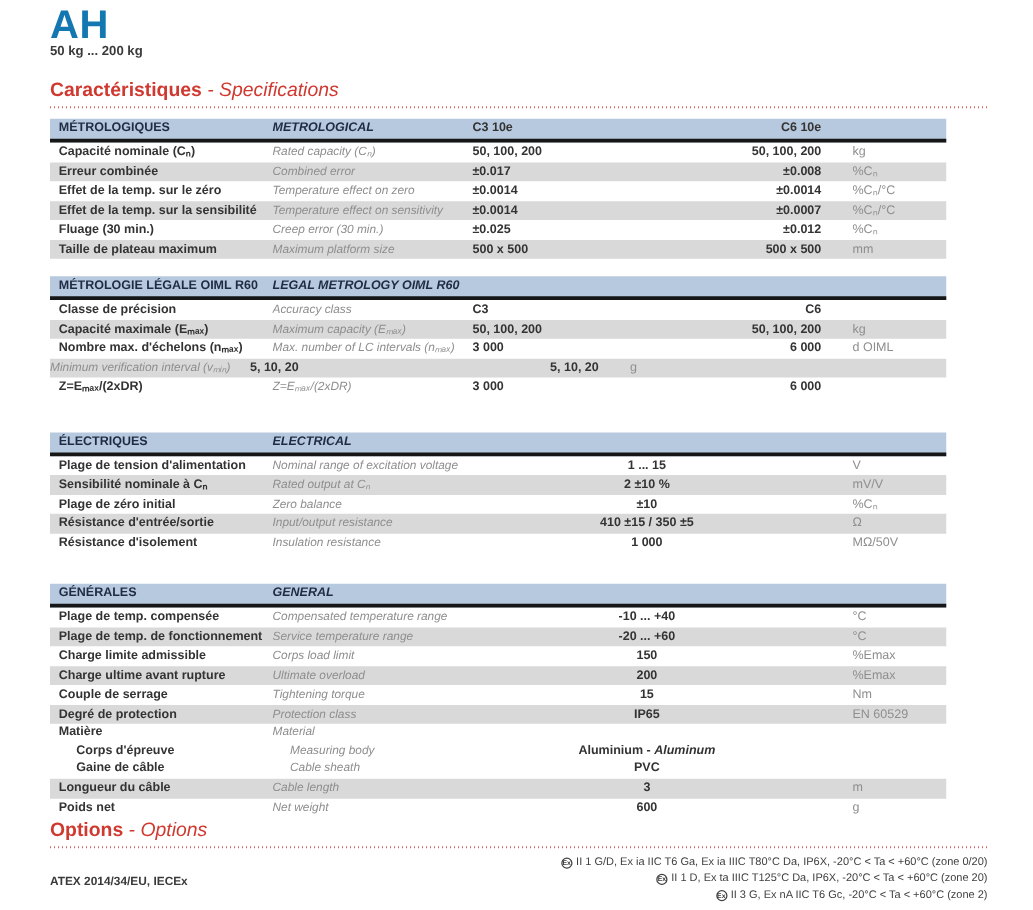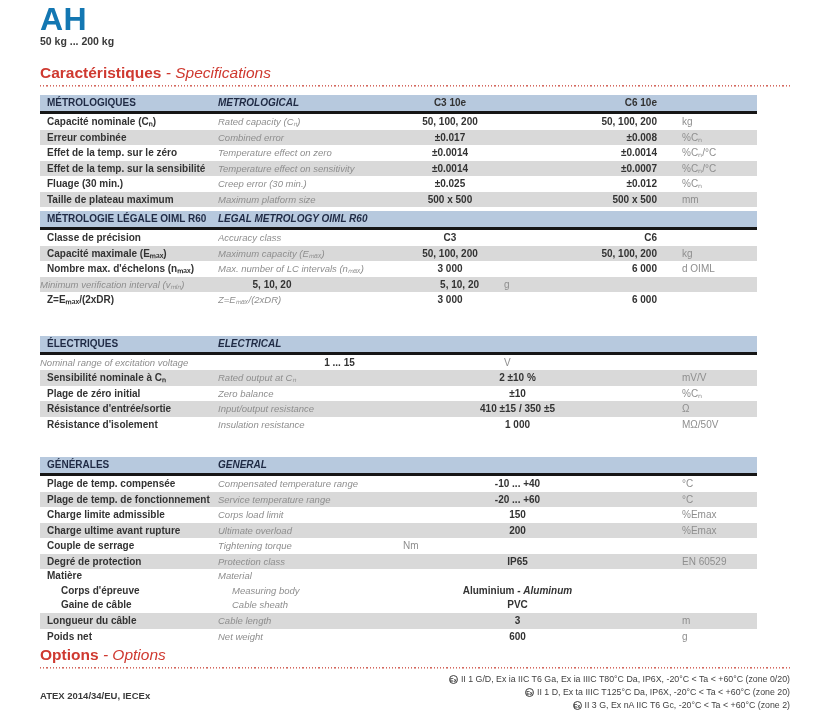--- a/index.html
+++ b/index.html
@@ -14,28 +14,28 @@
   
   .sec{margin-top:16px;font-size:15.5px;line-height:18px;white-space:nowrap;}
   .sec .sfr{font-weight:bold;color:#cf3930;}
   .sec .sen{font-style:italic;color:#cf3930;}
   .dots{height:3px;margin-top:2px;width:750px;
         background-image:repeating-linear-gradient(90deg,#d4695f 0 1.2px,transparent 1.2px 3.2px);
         background-size:100% 1.6px;background-repeat:no-repeat;background-position:0 bottom;}
 
   
   .tbl{width:717px;}
-  .t1{margin-top:8px;} .t2{margin-top:4px;} .t3{margin-top:28px;} .t4{margin-top:25px;}
+  .t1{margin-top:8px;} .t2{margin-top:14px;} .t3{margin-top:28px;} .t4{margin-top:25px;}
   .band{display:flex;height:16px;line-height:16px;background:#b7c9de;border-bottom:3px solid #161616;
         font-size:10px;font-weight:bold;color:#1f2a44;}
   .rows .trow{display:flex;height:15.5px;line-height:15.5px;font-size:10px;}
   .rows .trow:nth-child(even){background:#d9d9d9;}
   .cf{width:178px;padding-left:7px;box-sizing:border-box;color:#333;font-weight:600;white-space:nowrap;overflow:hidden;}
   .ce{width:160px;font-style:italic;color:#8e8e8e;font-size:9.5px;white-space:nowrap;overflow:hidden;}
-  .cv1{width:144px;text-align:center;color:#333;font-weight:600;}
+  .cv1{width:144px;text-align:left;color:#333;font-weight:600;}
   .cv2{width:135px;text-align:right;color:#333;font-weight:600;}
   .cvm{width:279px;text-align:center;color:#333;font-weight:600;}
   .cu{flex:1;padding-left:25px;color:#8e8e8e;box-sizing:border-box;white-space:nowrap;}
   .band .cf,.band .ce{color:#1f2a44;font-weight:bold;font-size:10px;}
   .band .ce{font-style:italic;}
 
   
   .mrow{display:flex;font-size:10px;}
   .mcol{display:flex;flex-direction:column;}
   .mline{height:14.5px;line-height:14.5px;white-space:nowrap;}
@@ -168,20 +168,21 @@
 
     <div class="tbl t3">
       <div class="band">
         <div class="cf">ÉLECTRIQUES</div>
         <div class="ce">ELECTRICAL</div>
         <div class="cvm"></div>
         <div class="cu"></div>
       </div>
       <div class="rows">
         <div class="trow">
+          <div class="cf">Plage de tension d'alimentation</div>
           <div class="ce">Nominal range of excitation voltage</div>
           <div class="cvm">1 ... 15</div>
           <div class="cu">V</div>
         </div>
         <div class="trow">
           <div class="cf">Sensibilité nominale à Cₙ</div>
           <div class="ce">Rated output at Cₙ</div>
           <div class="cvm">2 ±10 %</div>
           <div class="cu">mV/V</div>
         </div>
@@ -234,20 +235,21 @@
         </div>
         <div class="trow">
           <div class="cf">Charge ultime avant rupture</div>
           <div class="ce">Ultimate overload</div>
           <div class="cvm">200</div>
           <div class="cu">%Emax</div>
         </div>
         <div class="trow">
           <div class="cf">Couple de serrage</div>
           <div class="ce">Tightening torque</div>
+          <div class="cvm">15</div>
           <div class="cu">Nm</div>
         </div>
         <div class="trow">
           <div class="cf">Degré de protection</div>
           <div class="ce">Protection class</div>
           <div class="cvm">IP65</div>
           <div class="cu">EN 60529</div>
         </div>
 
         <div class="trow mrow" style="height:44px;line-height:normal;">

